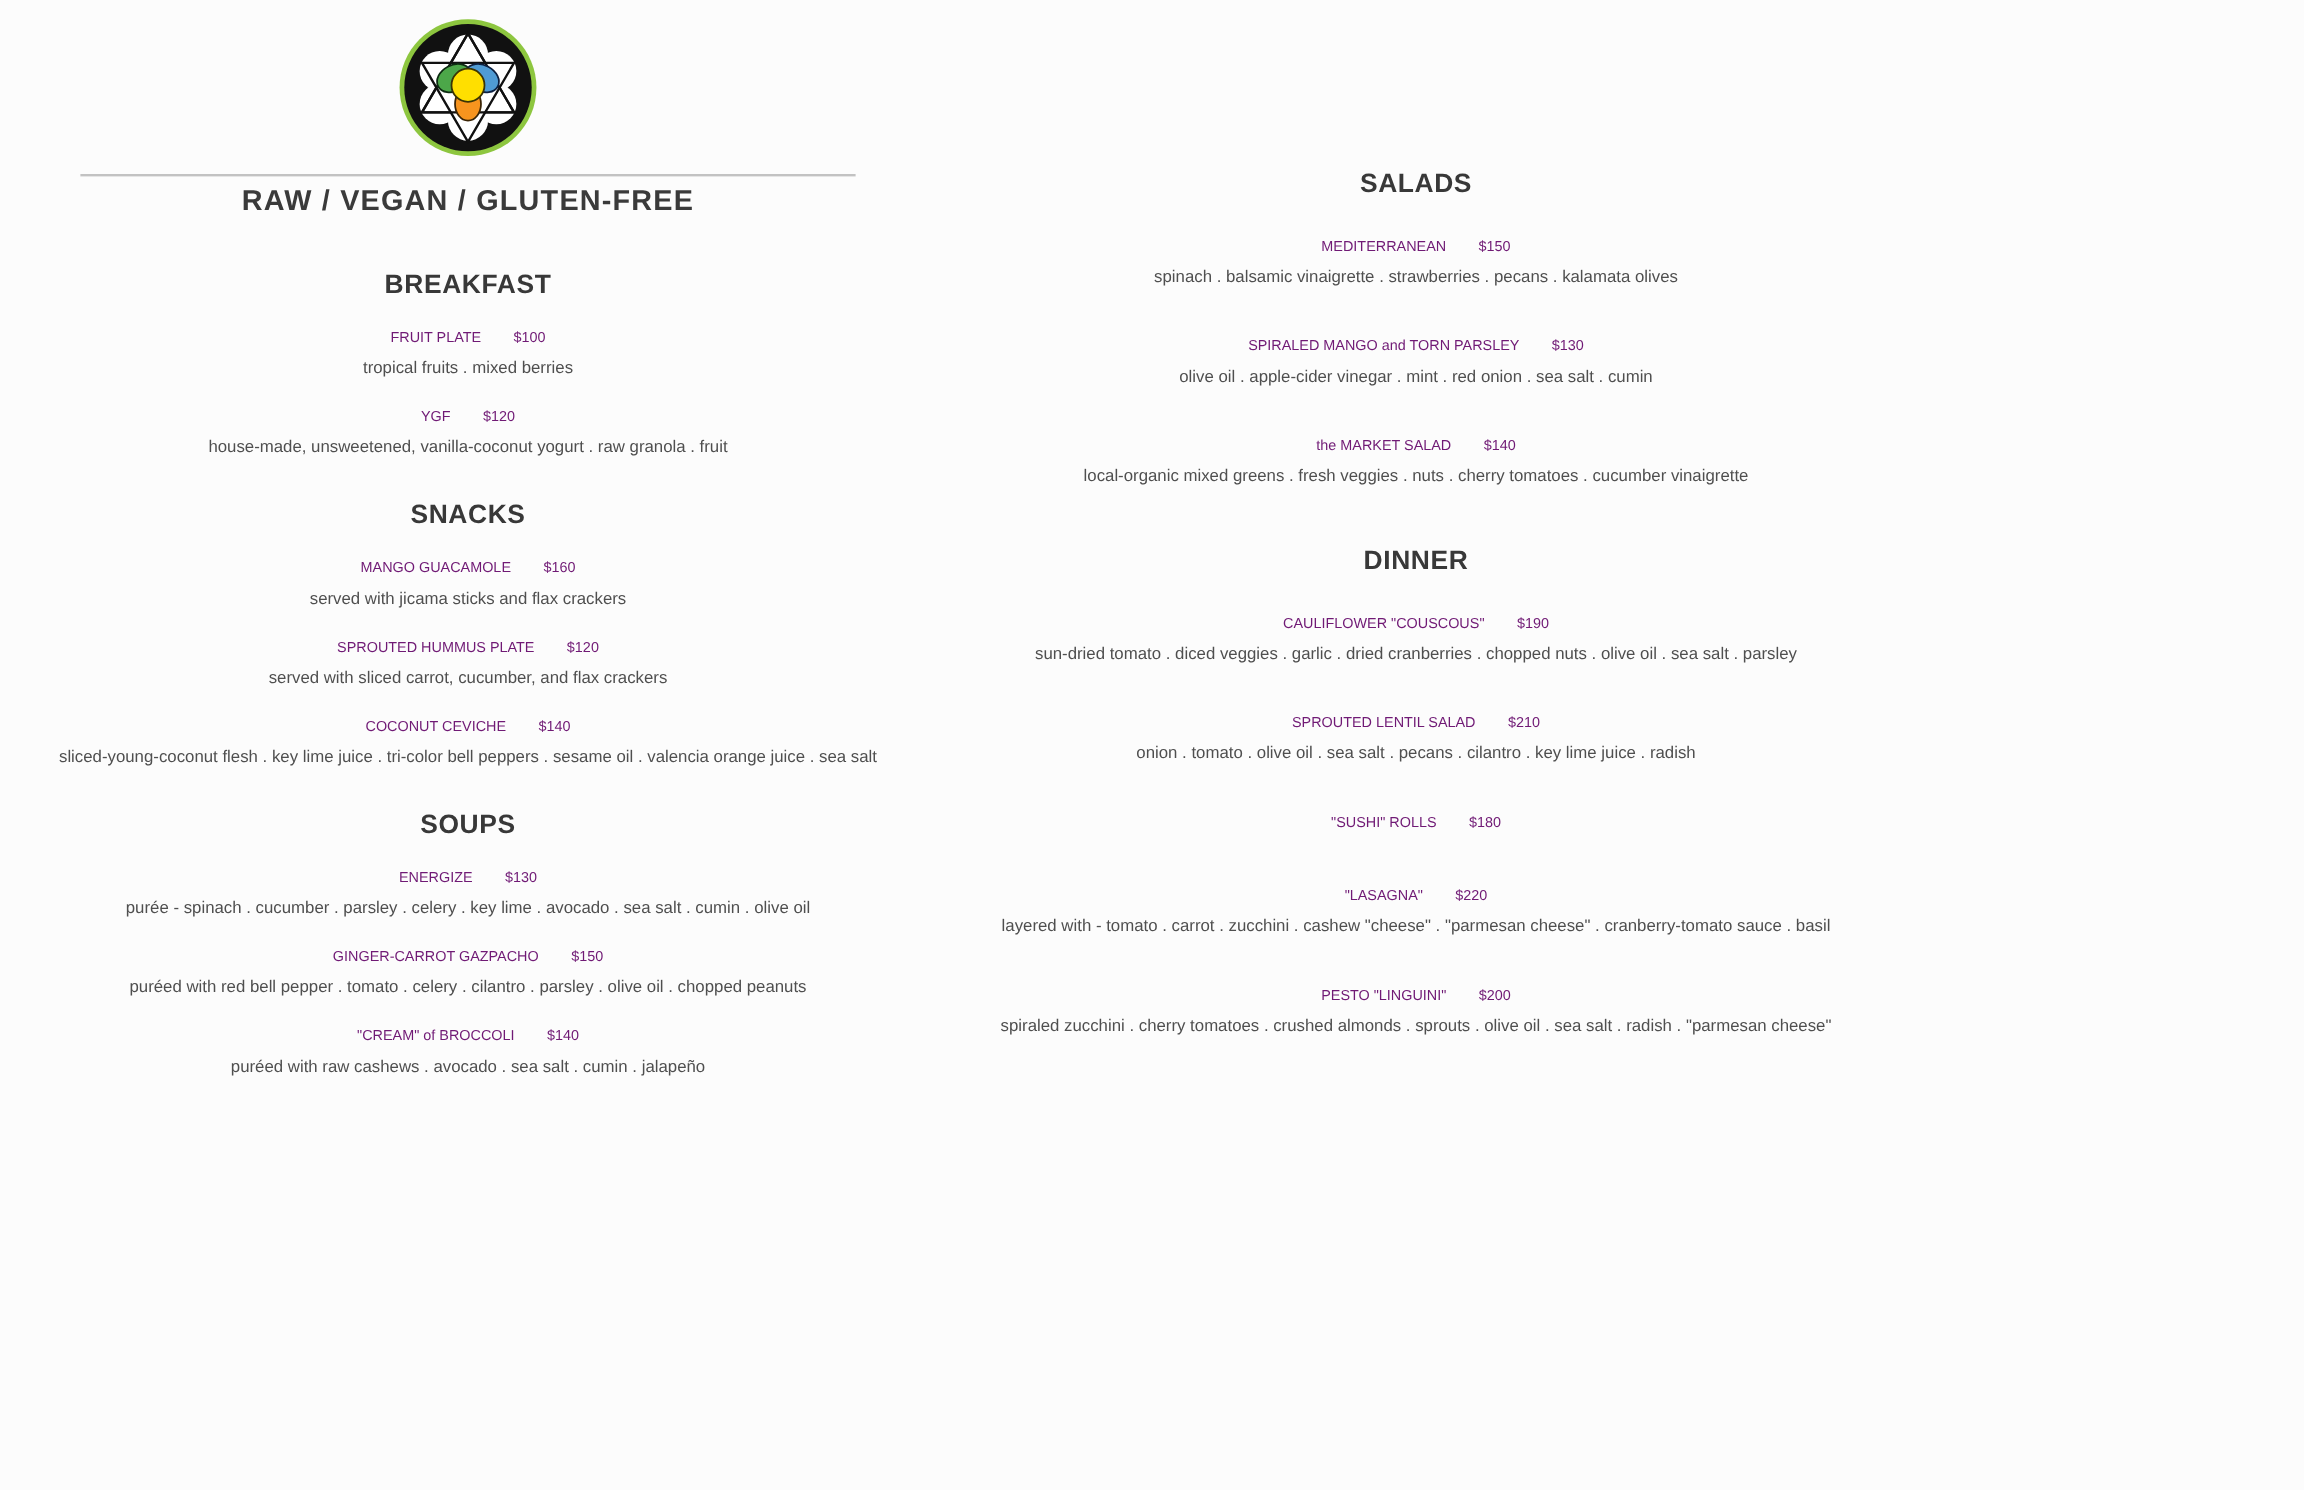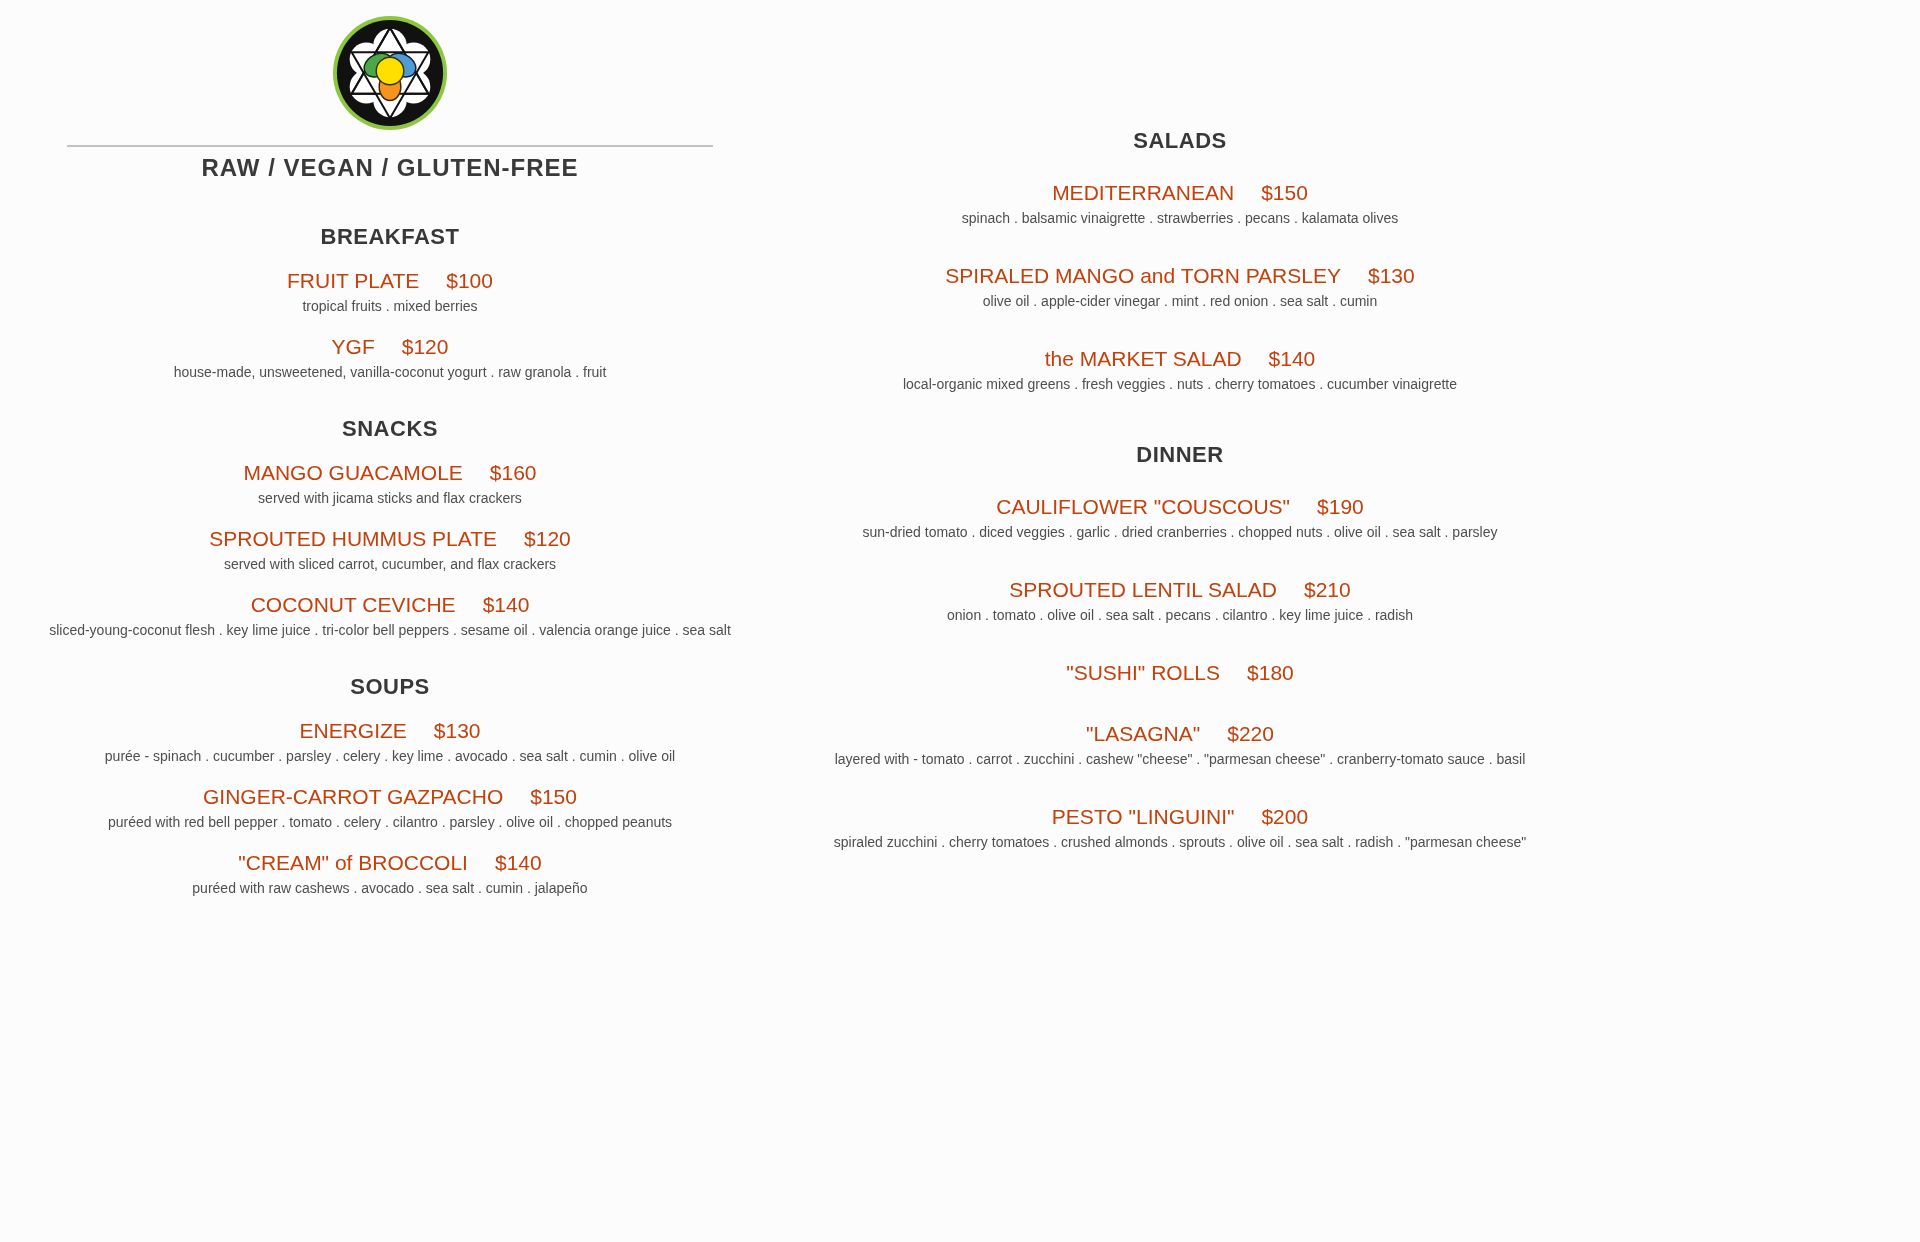--- a/index.html
+++ b/index.html
@@ -32,35 +32,35 @@
     color: #3a3a3a;
     text-align: center;
   }
 
   .menu-section { margin-top: 32px; }
   .left .menu-section.first { margin-top: 40px; }
   .right .menu-section.first { margin-top: 0; }
   .right .menu-section { margin-top: 46px; }
 
   .section-title {
-    margin: 0;
+    margin: 12px;
     font-size: 22px; line-height: 28px;
     font-weight: 600; letter-spacing: 0.5px;
     color: #383838;
   }
 
   .menu-item { margin-top: 16px; }
   .left  .menu-item { margin-top: 16px; }
   .right .menu-item { margin-top: 33px; }
   .menu-item.first { }
   .right .menu-item.first { margin-top: 24px; }
 
   .item-line {
-    font-size: 21px; line-height: 28px;
-    color: #c2410c;
+    font-size: 12px; line-height: 28px;
+    color: #701a75;
     white-space: nowrap;
   }
   .item-price { margin-left: 27px; }
 
   .item-desc {
     font-size: 14px; line-height: 22px;
     color: #4f4f4f;
     white-space: nowrap;
     text-align: center;
   }

